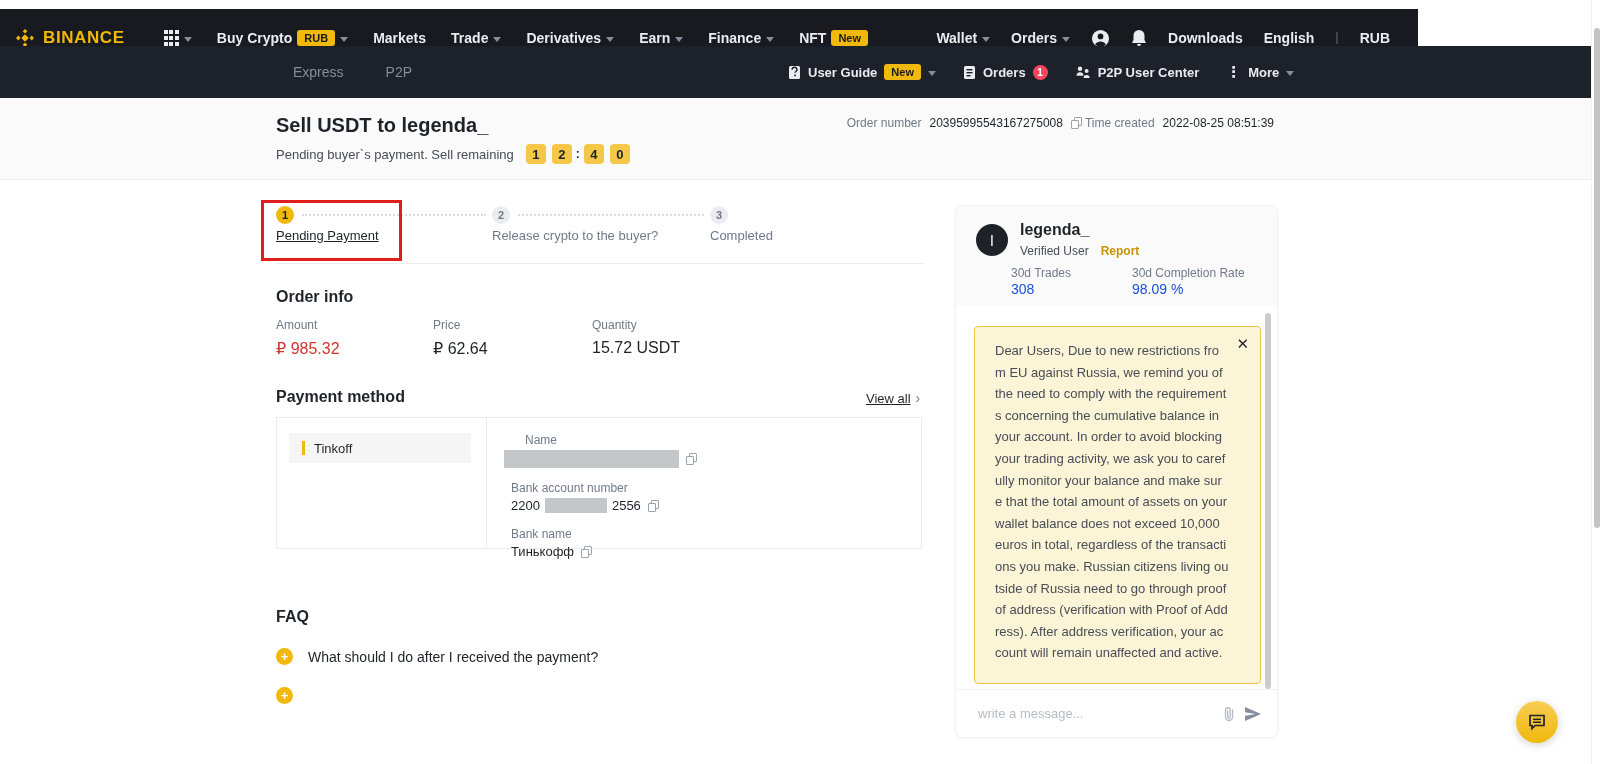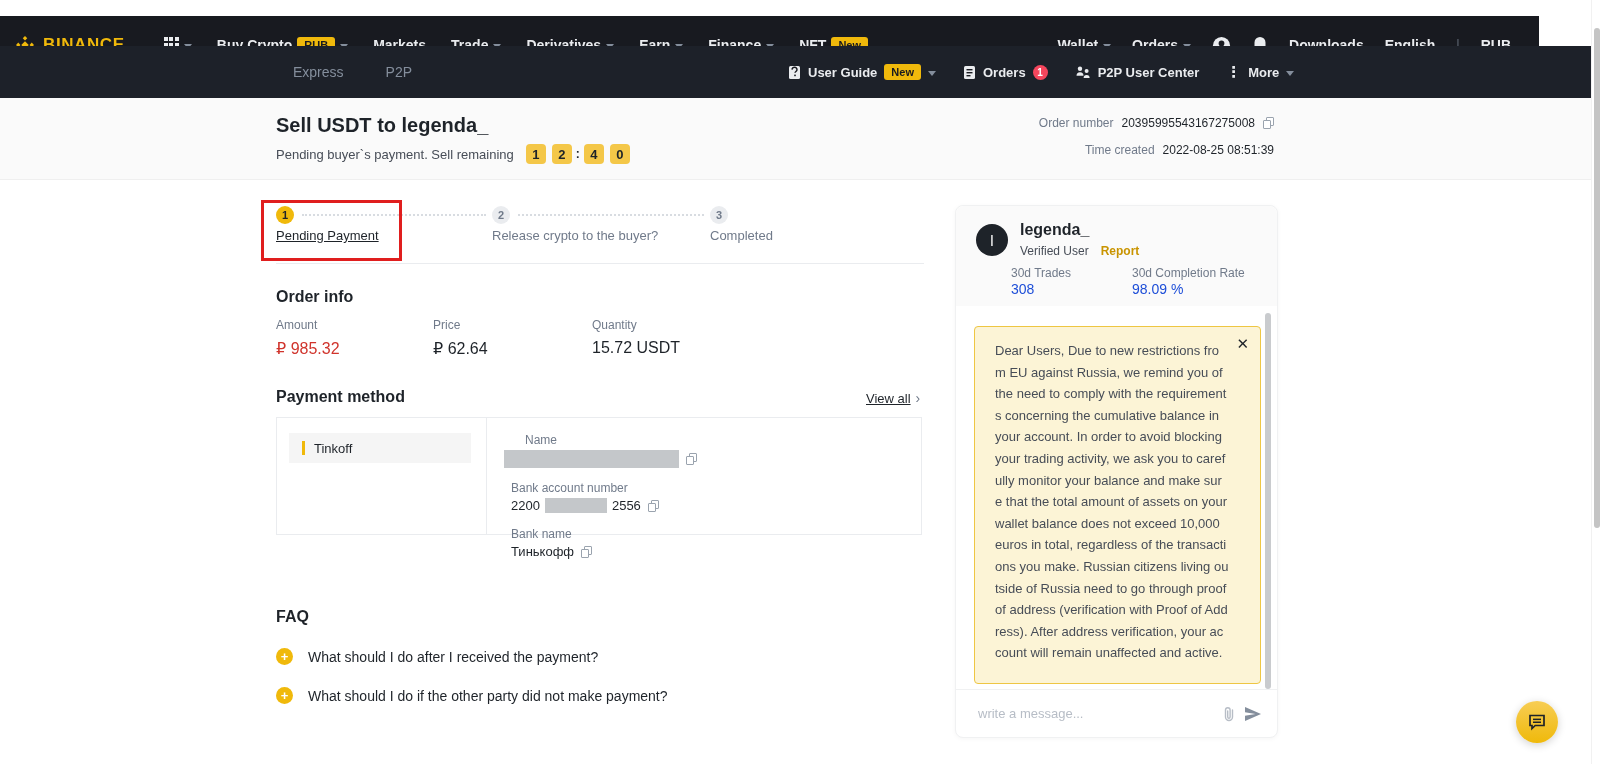--- a/index.html
+++ b/index.html
@@ -3,21 +3,21 @@
 <meta charset="utf-8">
 <style>
   html,body{margin:0;padding:0}
   body{
     width:1600px;height:764px;position:relative;overflow:hidden;
     font-family:"Liberation Sans","DejaVu Sans",sans-serif;
     background:#fff;color:#1E2329;
   }
 
   
-  .topnav{position:absolute;left:0;top:16px;width:1539px;height:46px;background:#181A20;
+  .topnav{position:absolute;left:0;top:9px;width:1418px;height:46px;background:#181A20;
           display:flex;align-items:center;justify-content:space-between;padding:12px 28px 0 14px;box-sizing:border-box}
   .nav-left{display:flex;align-items:center;gap:25px}
   .nav-right{display:flex;gap:21px}
   .brand{display:flex;align-items:center;gap:7px;margin-right:14px;cursor:pointer}
   .brand-text{color:#F0B90B;font-size:17px;font-weight:700;letter-spacing:.6px}
   .nitem{display:flex;align-items:center;gap:5px;cursor:pointer}
   .nlabel{color:#EAECEF;font-size:14px;font-weight:600}
   .badge-y{background:#F0B90B;color:#181A20;font-size:11px;font-weight:700;padding:1px 7px;border-radius:3px;line-height:14px}
   .caret{width:0;height:0;border-left:4px solid transparent;border-right:4px solid transparent;border-top:5px solid #848E9C;margin-top:2px}
   .grid9{display:grid;grid-template-columns:repeat(3,4px);grid-auto-rows:4px;gap:1.6px}
@@ -36,21 +36,21 @@
   .dots{color:#EAECEF;font-size:15px;font-weight:700;line-height:10px}
 
   
   .headband{position:absolute;left:0;top:98px;width:1600px;height:82px;background:#FAFAFA;border-bottom:1px solid #EFEFEF;box-sizing:border-box}
   .h-title{position:absolute;left:276px;top:16px;font-size:20px;font-weight:700;color:#1E2329}
   .h-status{position:absolute;left:276px;top:46px;display:flex;align-items:center;gap:6px}
   .h-status-text{color:#474D57;font-size:13px;margin-right:6px}
   .chip{width:20px;height:20px;background:#F4C748;border-radius:4px;color:#1E2329;font-size:13px;font-weight:700;
         display:flex;align-items:center;justify-content:center}
   .chip-sep{color:#1E2329;font-size:12px;font-weight:700;margin:0 -2px}
-  .h-right{position:absolute;right:326px;top:18px;display:flex;flex-direction:column;align-items:flex-end;gap:13px}
+  .h-right{position:absolute;right:326px;top:18px;display:flex;flex-direction:row;align-items:flex-end;gap:3px}
   .h-right .r{display:flex;align-items:center;gap:8px}
   .h-lbl{color:#707A8A;font-size:12px}
   .h-val{color:#1E2329;font-size:12px}
 
   
   .copy{position:relative;width:11px;height:12px;display:inline-block;cursor:pointer;flex:none}
   .copy:before{content:"";position:absolute;right:0;top:0;width:6px;height:7px;border:1.3px solid #9AA3AE;border-radius:1px;background:#fff}
   .copy:after{content:"";position:absolute;left:0;bottom:0;width:6px;height:7px;border:1.3px solid #9AA3AE;border-radius:1px;background:#fff}
 
   
@@ -67,21 +67,21 @@
   
   .sec-title{position:absolute;font-size:16px;font-weight:700;color:#1E2329}
   .f-lbl{position:absolute;font-size:12px;color:#707A8A}
   .f-val{position:absolute;font-size:16px;color:#1E2329}
   .red-val{color:#D0342C}
 
   
   .viewall{position:absolute;left:866px;top:390px;display:flex;align-items:center;gap:5px;cursor:pointer}
   .viewall span.t{font-size:13px;color:#1E2329;text-decoration:underline}
   .viewall span.c{font-size:14px;color:#707A8A}
-  .paycard{position:absolute;left:276px;top:417px;width:646px;height:118px;border:1px solid #EAECEF;box-sizing:border-box}
+  .paycard{position:absolute;left:276px;top:417px;width:646px;height:132px;border:1px solid #EAECEF;box-sizing:border-box}
   .vdiv{position:absolute;left:209px;top:0;width:1px;height:100%;background:#EAECEF}
   .tinkoff{position:absolute;left:12px;top:15px;width:182px;height:30px;background:#F5F5F5;display:flex;align-items:center;padding-left:13px;box-sizing:border-box;cursor:pointer}
   .ybar{width:3px;height:14px;background:#F0B90B;margin-right:9px}
   .tk-label{font-size:13px;color:#1E2329}
   .pm-lbl{position:absolute;font-size:12px;color:#707A8A}
   .pm-val{position:absolute;font-size:13px;color:#1E2329;display:flex;align-items:center;gap:7px}
   .redact{background:#C4C7CA;display:inline-block}
 
   
   .plus-circle{width:17px;height:17px;border-radius:50%;background:#F0B90B;color:#fff;font-size:13px;font-weight:700;
@@ -338,21 +338,20 @@
 </div>
 
 <div>
   <div class="sec-title" style="left:276px;top:608px">FAQ</div>
   <div class="faq-item" style="top:648px">
     <span class="plus-circle">+</span>
     <span class="faq-q">What should I do after I received the payment?</span>
   </div>
   <div class="faq-item" style="top:687px">
     <span class="plus-circle">+</span>
-    <span class="faq-q">What should I do if the other party did not make payment?</span>
   </div>
 </div>
 
 <aside class="panel">
   <div class="usercard">
     <div class="avatar">l</div>
     <div class="uname">legenda_</div>
     <div class="vrow">
       <span class="vlabel">Verified User</span>
       <span class="report">Report</span>

